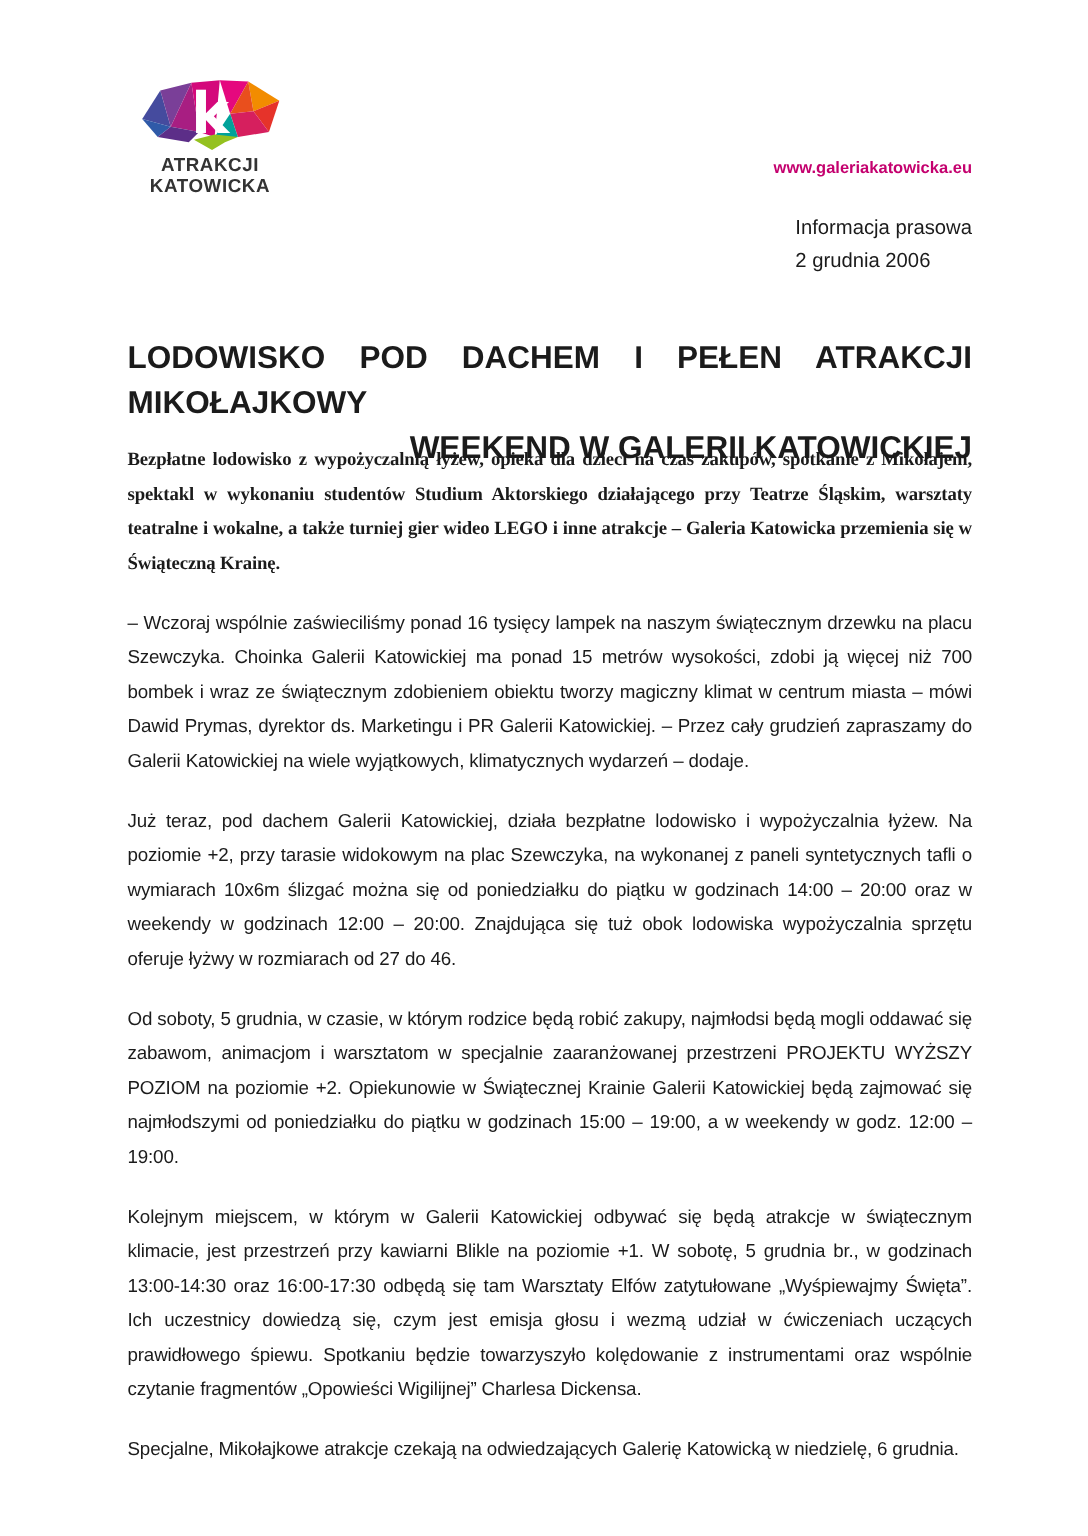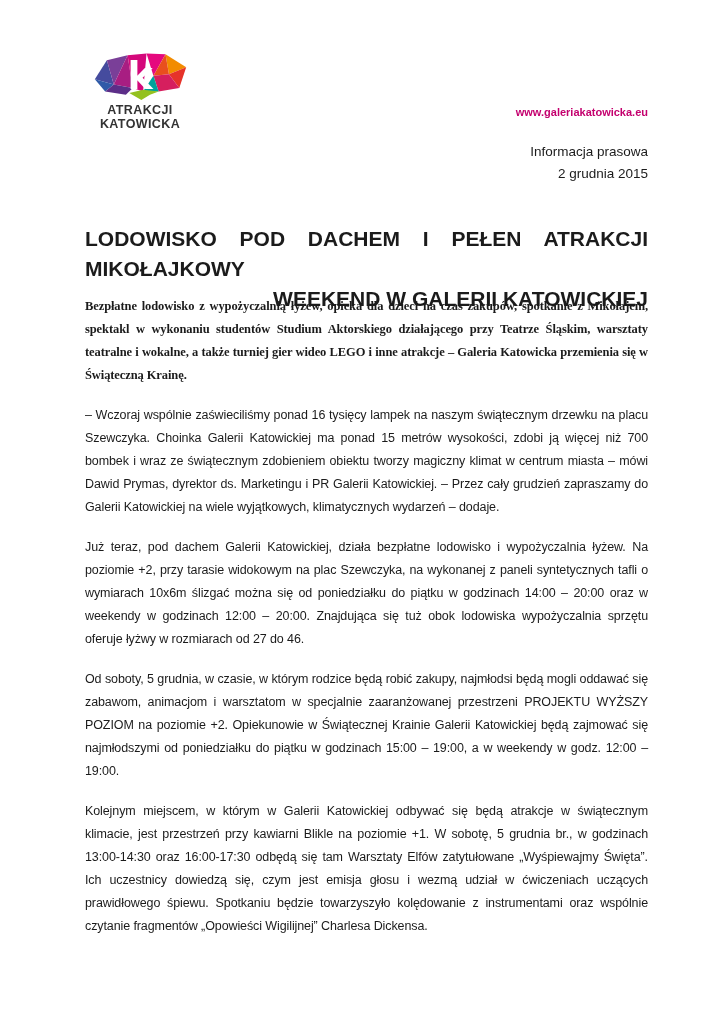--- a/index.html
+++ b/index.html
@@ -41,21 +41,20 @@
     font-size: 11px;
     font-weight: bold;
     color: var(--link-color, #c4006e);
     text-decoration: none;
   }
 
   .press-meta {
     position: absolute;
     top: 141px;
     right: 77px;
-    text-align: right;
     font-size: 13.5px;
     line-height: 22px;
     color: var(--text-color, #1b1b1b);
   }
 
   
   .article-title {
     position: absolute;
     left: 85px;
     top: 224px;
@@ -116,29 +115,30 @@
     <div class="logo-wordmark">
       <div>ATRAKCJI</div>
       <div>KATOWICKA</div>
     </div>
   </div>
 
   <a href="#" class="site-link">www.galeriakatowicka.eu</a>
 
   <div class="press-meta">
     <div>Informacja prasowa</div>
-    <div>2 grudnia 2015</div>
+    <div>2 grudnia 2006</div>
   </div>
 
   <h1 class="article-title">
     <div class="t-line1">LODOWISKO POD DACHEM I PEŁEN ATRAKCJI MIKOŁAJKOWY</div>
     <div class="t-line2">WEEKEND W GALERII KATOWICKIEJ</div>
   </h1>
 
   <div class="article-body">
     <p class="lead">Bezpłatne lodowisko z wypożyczalnią łyżew, opieka dla dzieci na czas zakupów, spotkanie z Mikołajem, spektakl w wykonaniu studentów Studium Aktorskiego działającego przy Teatrze Śląskim, warsztaty teatralne i wokalne, a także turniej gier wideo LEGO i inne atrakcje – Galeria Katowicka przemienia się w Świąteczną Krainę.</p>
     <p>– Wczoraj wspólnie zaświeciliśmy ponad 16 tysięcy lampek na naszym świątecznym drzewku na placu Szewczyka. Choinka Galerii Katowickiej ma ponad 15 metrów wysokości, zdobi ją więcej niż 700 bombek i wraz ze świątecznym zdobieniem obiektu tworzy magiczny klimat w centrum miasta – mówi Dawid Prymas, dyrektor ds. Marketingu i PR Galerii Katowickiej. – Przez cały grudzień zapraszamy do Galerii Katowickiej na wiele wyjątkowych, klimatycznych wydarzeń – dodaje.</p>
     <p>Już teraz, pod dachem Galerii Katowickiej, działa bezpłatne lodowisko i wypożyczalnia łyżew. Na poziomie +2, przy tarasie widokowym na plac Szewczyka, na wykonanej z paneli syntetycznych tafli o wymiarach 10x6m ślizgać można się od poniedziałku do piątku w godzinach 14:00 – 20:00 oraz w weekendy w godzinach 12:00 – 20:00. Znajdująca się tuż obok lodowiska wypożyczalnia sprzętu oferuje łyżwy w rozmiarach od 27 do 46.</p>
     <p>Od soboty, 5 grudnia, w czasie, w którym rodzice będą robić zakupy, najmłodsi będą mogli oddawać się zabawom, animacjom i warsztatom w specjalnie zaaranżowanej przestrzeni PROJEKTU WYŻSZY POZIOM na poziomie +2. Opiekunowie w Świątecznej Krainie Galerii Katowickiej będą zajmować się najmłodszymi od poniedziałku do piątku w godzinach 15:00 – 19:00, a w weekendy w godz. 12:00 – 19:00.</p>
     <p>Kolejnym miejscem, w którym w Galerii Katowickiej odbywać się będą atrakcje w świątecznym klimacie, jest przestrzeń przy kawiarni Blikle na poziomie +1. W sobotę, 5 grudnia br., w godzinach 13:00-14:30 oraz 16:00-17:30 odbędą się tam Warsztaty Elfów zatytułowane „Wyśpiewajmy Święta”. Ich uczestnicy dowiedzą się, czym jest emisja głosu i wezmą udział w ćwiczeniach uczących prawidłowego śpiewu. Spotkaniu będzie towarzyszyło kolędowanie z instrumentami oraz wspólnie czytanie fragmentów „Opowieści Wigilijnej” Charlesa Dickensa.</p>
+    <p>Specjalne, Mikołajkowe atrakcje czekają na odwiedzających Galerię Katowicką w niedzielę, 6 grudnia.</p>
   </div>
 
 </div>
 
 </body></html>

